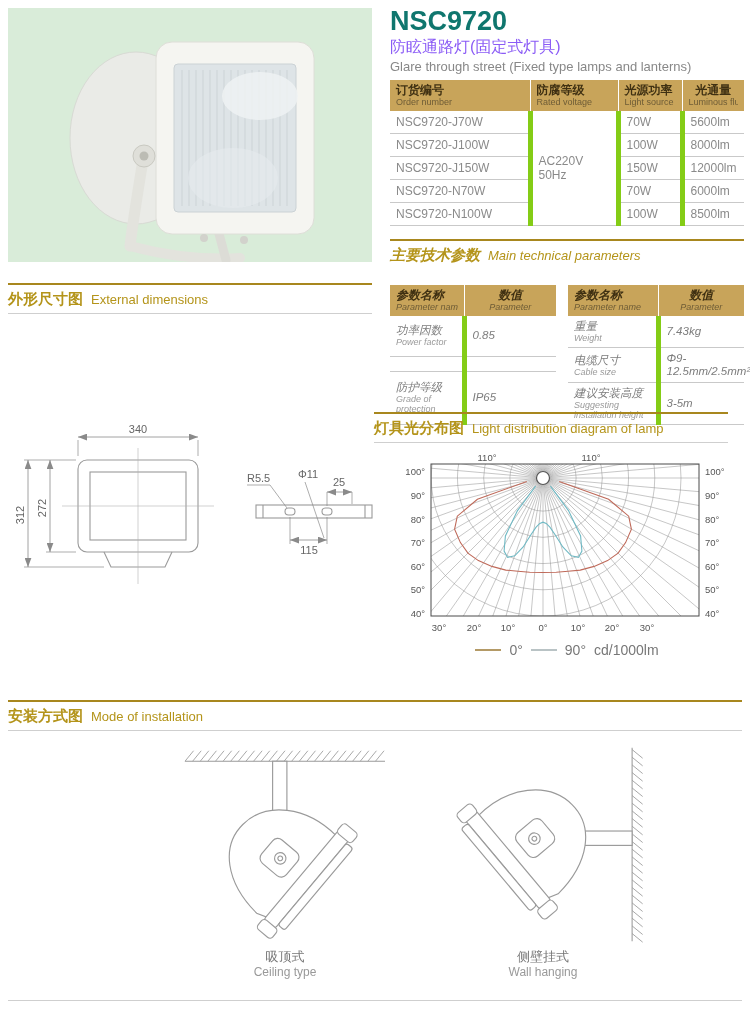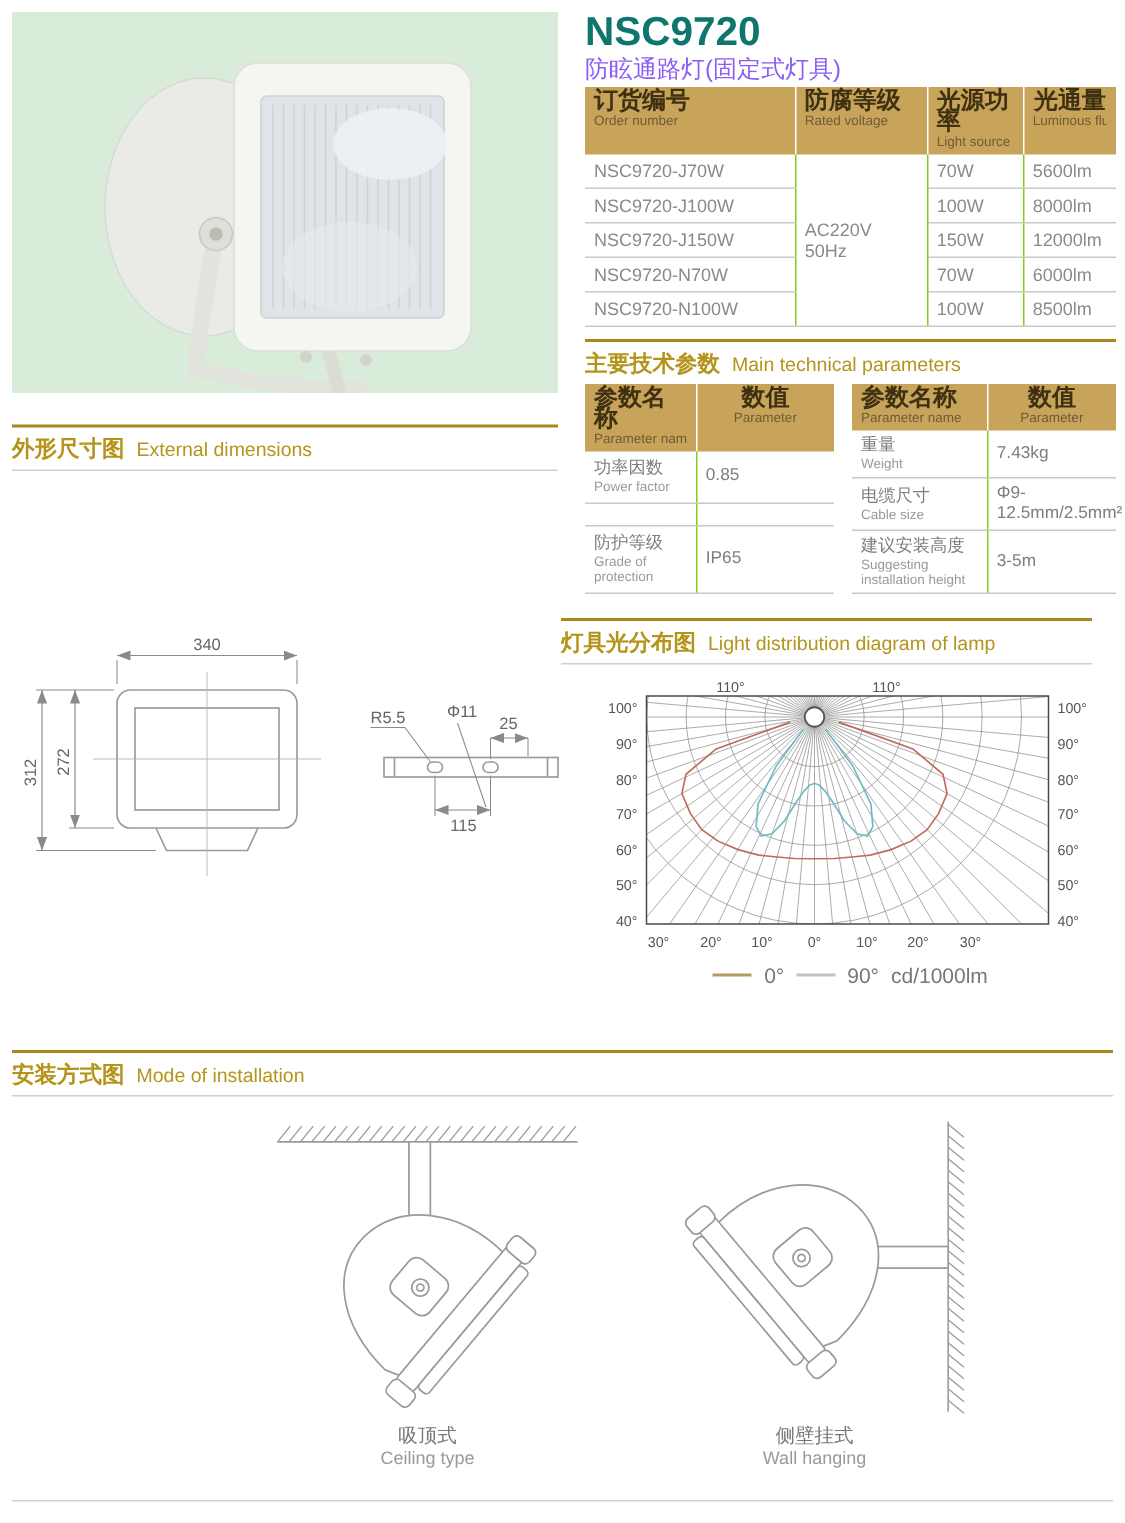--- a/index.html
+++ b/index.html
@@ -9,35 +9,35 @@
   #photo{left:8px;top:8px;width:364px;height:254px;background:#d9ecd9;}
   
   #right-top{left:390px;top:6px;width:354px;}
   .model{font-size:27px;font-weight:bold;color:#0f766e;line-height:30px;}
   .sub-cn{font-size:16px;color:#8b5cf6;line-height:22px;}
   .sub-en{font-size:13px;color:#888;line-height:18px;margin-bottom:4px;}
   
   table{border-collapse:collapse;table-layout:fixed;width:100%;}
   th{background:#c8a45a;text-align:left;padding:3px 6px;vertical-align:top;border-right:1px solid #ffffff;}
   th:last-child{border-right:none;text-align:center;}
-  th .h-cn{font-size:16px;font-weight:bold;color:#3f3012;line-height:14px;}
+  th .h-cn{font-size:12px;font-weight:bold;color:#3f3012;line-height:14px;}
   th .h-en{font-size:9px;font-weight:normal;color:#6e5c36;line-height:11px;white-space:nowrap;overflow:hidden;}
-  td{border-bottom:1px solid #c9c9c9;border-right:1px solid #84cc16;padding:4px 6px;font-size:12px;color:#8a8a8a;vertical-align:middle;}
+  td{border-bottom:1px solid #c9c9c9;border-right:5px solid #84cc16;padding:4px 6px;font-size:12px;color:#8a8a8a;vertical-align:middle;}
   td:last-child{border-right:none;}
   .p-cn{font-size:11.5px;color:#7d7d7d;line-height:13px;}
   .p-en{font-size:9px;color:#9a9a9a;line-height:10px;}
   tr.sp td{height:12px;padding:1px;}
   
   .sec .gold-rule{border-top:2px solid #a8871e;margin:0;}
   .sec .head{padding:5px 0 4px 0;}
   .sec .head .cn{font-size:15px;font-weight:bold;color:#b4941a;}
   .sec .head .en{font-size:13px;color:#b4941a;margin-left:8px;}
   .sec .gray-rule{border-top:1px solid #cfcfcf;margin:0;}
-  #sec-tech{left:390px;top:226px;width:354px;}
-  #tech-tables{display:flex;gap:12px;margin-top:0;}
+  #sec-tech{left:390px;top:239px;width:354px;font-style:italic;}
+  #tech-tables{display:flex;gap:12px;margin-top:16px;}
   #tech-tables .tleft{width:166px;}
   #tech-tables .tright{width:176px;}
   #sec-dims{left:8px;top:283px;width:364px;}
   #sec-dist{left:374px;top:412px;width:354px;}
   #sec-install{left:8px;top:700px;width:734px;}
   
   #dims-wrap{left:4px;top:420px;width:372px;height:182px;}
   #dist-wrap{left:385px;top:450px;width:360px;height:188px;}
   #legend{left:390px;top:642px;width:354px;display:flex;justify-content:center;align-items:center;gap:8px;font-size:14px;color:#777;}
   .leg-line{display:inline-block;width:26px;height:2px;background:#b49a66;}
@@ -93,20 +93,21 @@
     <circle cx="136" cy="148" r="11" fill="#dfdfd9" stroke="#c9c9c1"></circle>
     <circle cx="136" cy="148" r="4.5" fill="#bcbcb4"></circle>
     <circle cx="196" cy="230" r="4" fill="#d2d2cc"></circle>
     <circle cx="236" cy="232" r="4" fill="#d2d2cc"></circle>
   </svg>
 </div>
 
 <div id="right-top" class="abs">
   <div class="model">NSC9720</div>
   <div class="sub-cn">防眩通路灯(固定式灯具)</div>
+  <div class="sub-en">Glare through street (Fixed type lamps and lanterns)</div>
   <table>
     <colgroup>
         <col style="width:140px">
         <col style="width:88px">
         <col style="width:64px">
         <col style="width:62px">
       </colgroup>
     <thead>
       <tr>
         <th>

